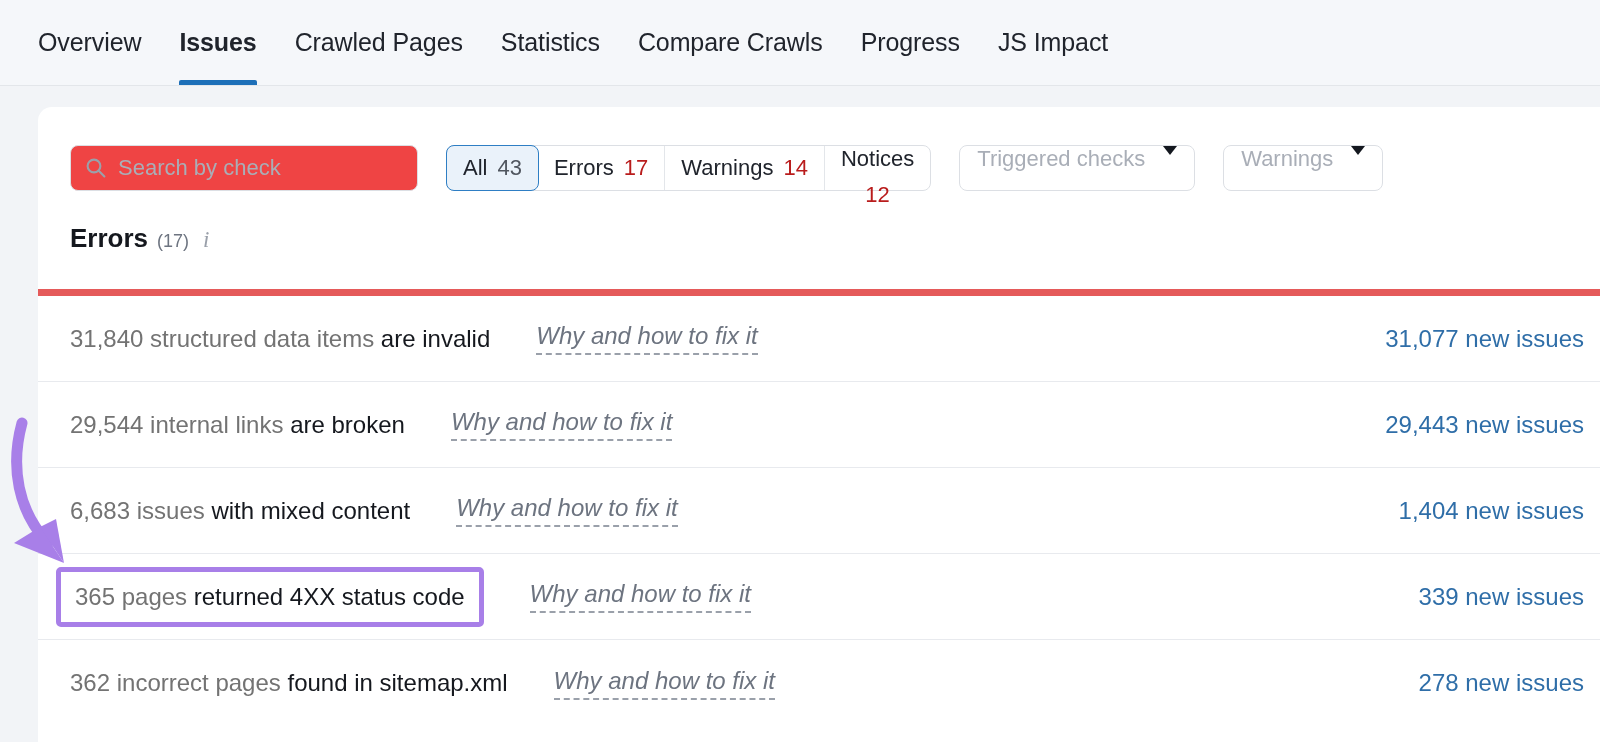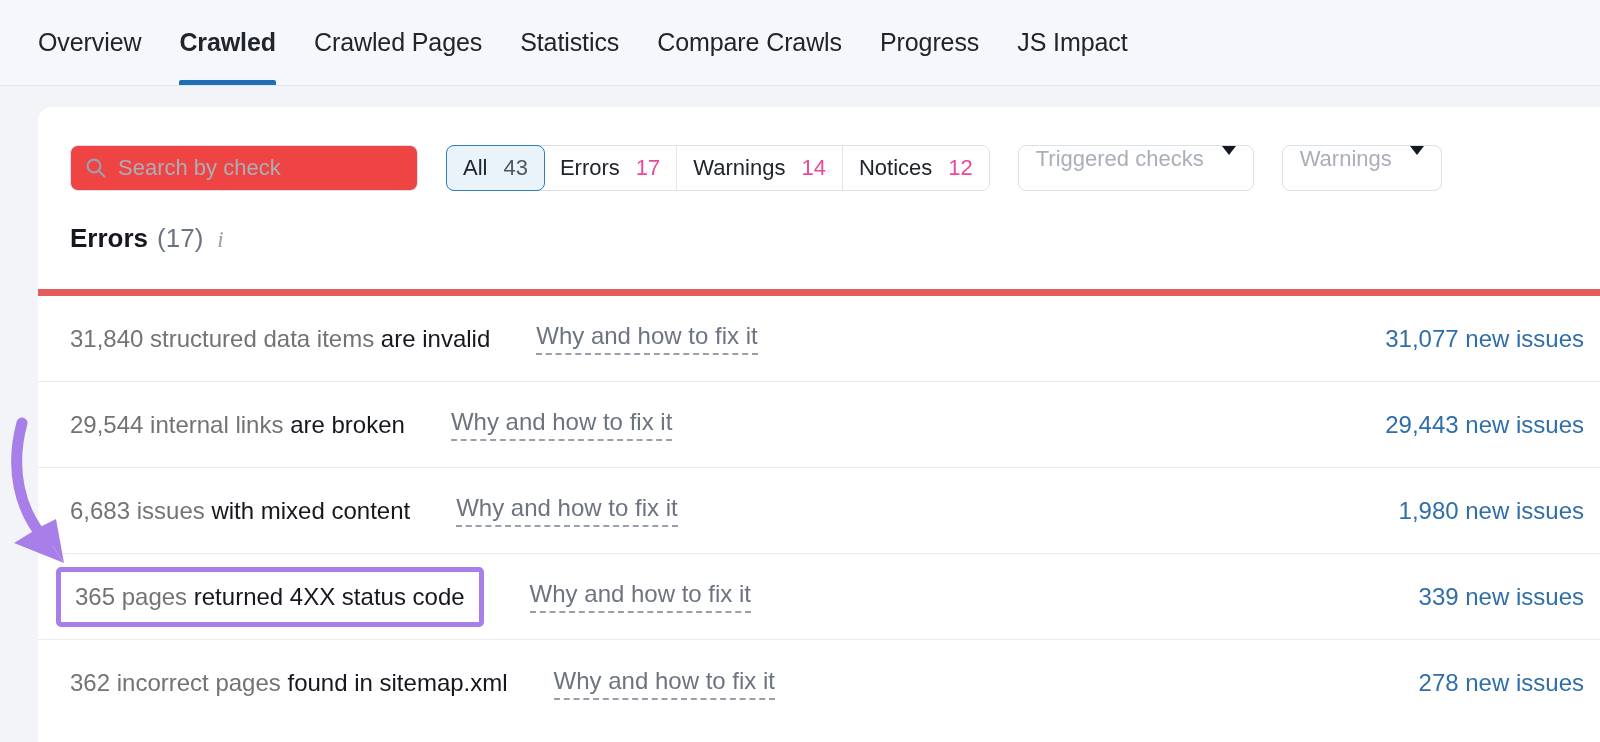--- a/index.html
+++ b/index.html
@@ -115,30 +115,30 @@
     align-items: stretch;
     height: 46px;
     margin-left: 28px;
     border: 1px solid #dcdfe4;
     border-radius: 8px;
     background: #fff;
   }
   .seg-btn {
     display: flex;
     align-items: center;
-    gap: 16px;
+    gap: 10px;
     padding: 0 16px;
     font-size: 22px;
     color: #20242c;
     cursor: pointer;
     border-right: 1px solid #e3e6ea;
     white-space: nowrap;
   }
-  .seg-btn:last-child { border-right: 0; }
-  .seg-btn .cnt { color: #ec4899; }
+  .seg-btn:last-child { border-right: 0; flex-direction: column; }
+  .seg-btn .cnt { color: #b91c1c; }
   .seg-btn.active {
     background: #eaf2fa;
     border: 1px solid #2e7ec4;
     border-radius: 8px;
     margin: -1px;
     position: relative;
     z-index: 2;
   }
   .seg-btn.active .cnt { color: #50565f; text-align: center; }
 
@@ -168,21 +168,21 @@
   
   .section-head {
     position: absolute;
     top: 116px;
     left: 32px;
     display: flex;
     align-items: baseline;
     gap: 9px;
   }
   .section-title { font-size: 26px; font-weight: bold; color: #15181e; }
-  .section-count { font-size: 26px; color: #6d7480; }
+  .section-count { font-size: 18px; color: #6d7480; }
   .info-icon {
     font-family: "Liberation Serif", serif;
     font-style: italic;
     font-size: 23px;
     color: #9aa0aa;
     margin-left: 5px;
     cursor: pointer;
   }
 
   .redbar {
@@ -214,20 +214,21 @@
   .row-title .lnk { color: #737373; cursor: pointer; }
 
   .fixlink {
     margin-left: 46px;
     font-size: 24px;
     color: #6d7480;
     border-bottom: 2px dashed #9aa0aa;
     padding-bottom: 3px;
     cursor: pointer;
     white-space: nowrap;
+    font-style: italic;
   }
 
   .row-count {
     margin-left: auto;
     font-size: 24px;
     color: #2f6ea8;
     cursor: pointer;
     white-space: nowrap;
   }
 
@@ -254,21 +255,21 @@
 <body>
 
 <div class="page">
 
   <div class="tabbar">
     <div class="tabs">
       <div class="tab">
           <span>Overview</span>
         </div>
       <div class="tab active">
-          <span>Crawled</span>
+          <span>Issues</span>
         </div>
       <div class="tab">
           <span>Crawled Pages</span>
         </div>
       <div class="tab">
           <span>Statistics</span>
         </div>
       <div class="tab">
           <span>Compare Crawls</span>
         </div>
@@ -349,21 +350,21 @@
         </div>
         <div class="fixlink">Why and how to fix it</div>
         <div class="row-count">29,443 new issues</div>
       </div>
 
       <div class="row">
         <div class="row-title">
           <span class="lnk">6,683 issues</span><span> with mixed content</span>
         </div>
         <div class="fixlink">Why and how to fix it</div>
-        <div class="row-count">1,980 new issues</div>
+        <div class="row-count">1,404 new issues</div>
       </div>
 
       <div class="row highlight">
         <div class="hl-wrap">
           <div class="row-title">
             <span class="lnk">365 pages</span><span> returned 4XX status code</span>
           </div>
         </div>
         <div class="fixlink">Why and how to fix it</div>
         <div class="row-count">339 new issues</div>

